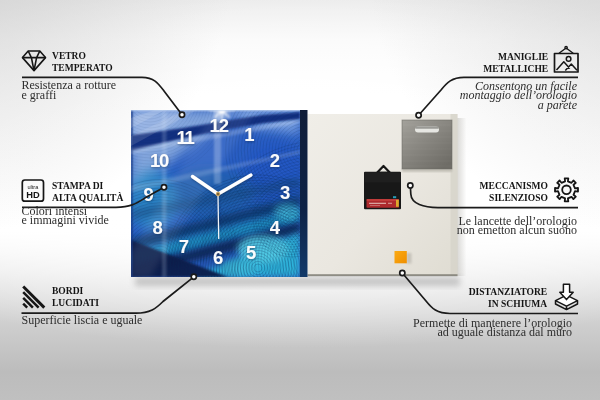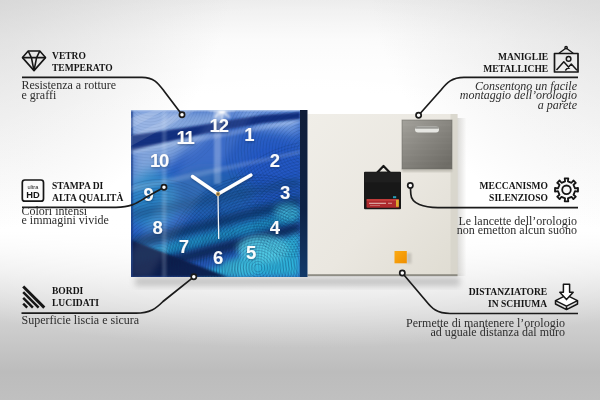--- a/index.html
+++ b/index.html
@@ -364,22 +364,22 @@
 <text x="32.9" y="197.8" text-anchor="middle" font-family="Liberation Sans, sans-serif" font-weight="bold" font-size="9.3" fill="#161616">HD</text>
 </svg>
 
 <div class="t" style="left:51.5px;top:49.7px;">VETRO<br>TEMPERATO</div>
 <div class="s" style="left:21.5px;top:81.3px;">Resistenza a rotture<br>e graffi</div>
 
 <div class="t" style="left:51.5px;top:179.7px;">STAMPA DI<br>ALTA QUALITÀ</div>
 <div class="s" style="left:21.5px;top:207px;">Colori intensi<br>e immagini vivide</div>
 
 <div class="t" style="left:52px;top:284.9px;">BORDI<br>LUCIDATI</div>
-<div class="s" style="left:21.5px;top:316.1px;">Superficie liscia e sicura</div>
+<div class="s" style="left:21.5px;top:316.1px;">Superficie liscia e uguale</div>
 
 <div class="t r" style="right:52px;top:51.3px;">MANIGLIE<br>METALLICHE</div>
 <div class="s r" style="right:23px;top:82.1px;font-style:italic;">Consentono un facile<br>montaggio dell’orologio<br>a parete</div>
 
 <div class="t r" style="right:52px;top:180.1px;">MECCANISMO<br>SILENZIOSO</div>
 <div class="s r" style="right:23px;top:216.5px;margin-left:12px;">Le lancette dell’orologio<br>non emetton alcun suono</div>
 
 <div class="t r" style="right:52.5px;top:286.1px;">DISTANZIATORE<br>IN SCHIUMA</div>
-<div class="s r" style="right:35px;top:318.6px;text-align:right;">Permette di mantenere l’orologio<br>ad uguale distanza dal muro</div>
+<div class="s r" style="right:28px;top:318.6px;text-align:right;">Permette di mantenere l’orologio<br>ad uguale distanza dal muro</div>
 
 </body></html>

